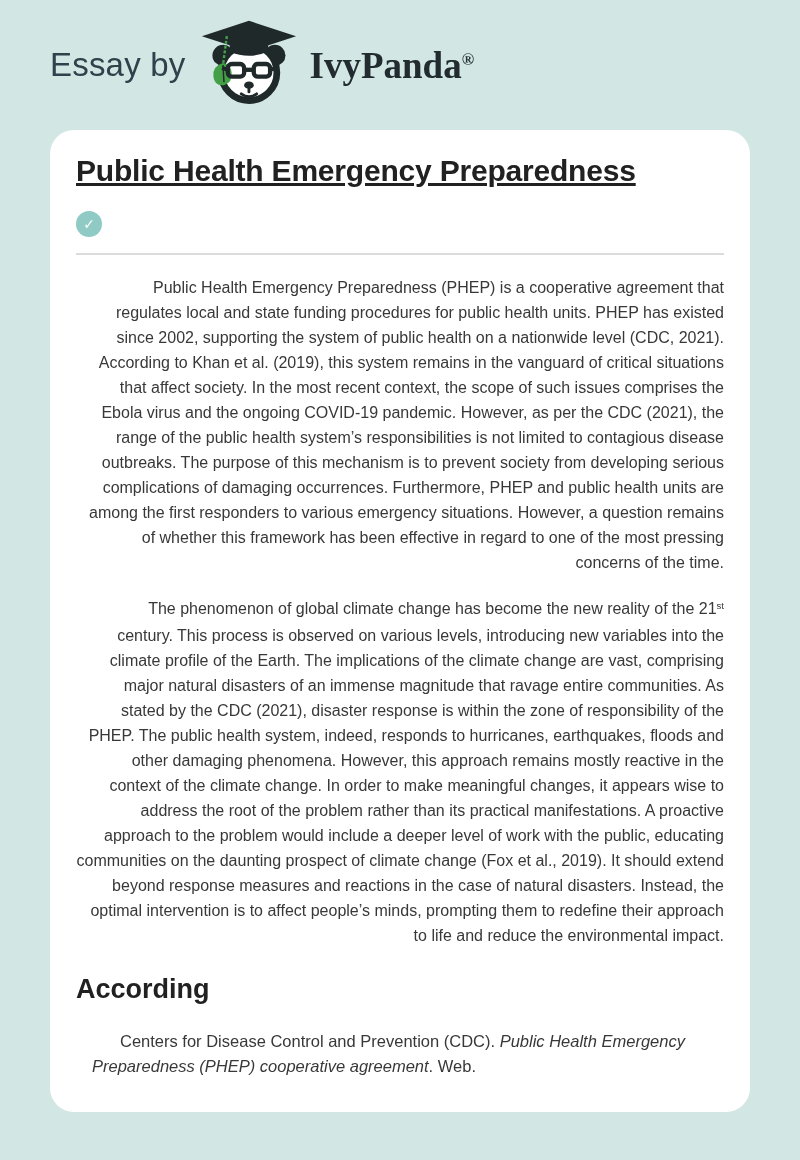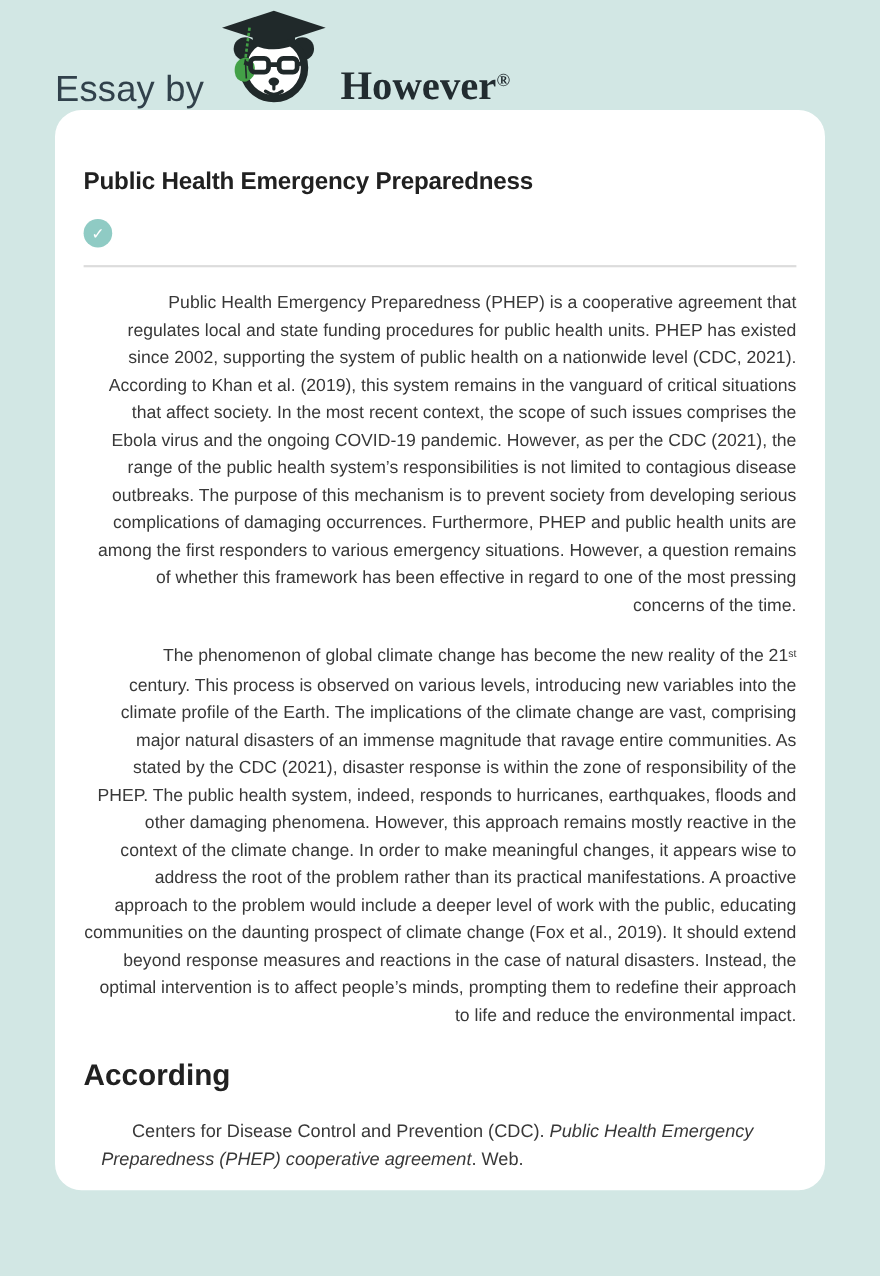--- a/index.html
+++ b/index.html
@@ -16,23 +16,23 @@
   }
   * { box-sizing: border-box; }
   html, body {
     margin: 0; padding: 0;
     width: 800px; height: 1160px;
     background: var(--page-bg);
     font-family: "Liberation Sans", "DejaVu Sans", sans-serif;
     overflow: hidden;
   }
   .site-header {
-    height: 100px;
+    height: 130px;
     display: flex;
-    align-items: flex-end;
+    align-items: center;
     padding-left: 50px;
     gap: 12px;
   }
   .essay-by {
     font-size: 33px;
     color: var(--header-text);
     letter-spacing: 0.2px;
   }
   .logo-svg { width: 100px; height: 92px; display: block; }
   .brand {
@@ -51,26 +51,27 @@
   .card {
     width: 700px;
     height: 982px;
     margin: 0 auto;
     background: var(--card-bg);
     border-radius: 24px;
     padding: 24px 26px 44px 26px;
     overflow: hidden;
   }
   .page-title {
-    font-size: 22px;
+    font-size: 30px;
     font-weight: 700;
     color: var(--title-text);
-    margin: 28px 0 22px 0;
+    margin: 0 0 22px 0;
     letter-spacing: -0.2px;
     line-height: 1.15;
+    text-decoration: underline;
   }
   .badge {
     display: flex;
     align-items: center;
     gap: 10px;
     margin-bottom: 16px;
   }
   .badge-circle {
     width: 26px; height: 26px;
     border-radius: 50%;
@@ -147,21 +148,21 @@
       <rect x="31" y="45" width="17" height="13" rx="4" fill="none" stroke="var(--logo-dark)" stroke-width="4.5"></rect>
       <rect x="58" y="45" width="17" height="13" rx="4" fill="none" stroke="var(--logo-dark)" stroke-width="4.5"></rect>
       <line x1="48" y1="51" x2="58" y2="51" stroke="var(--logo-dark)" stroke-width="4.5"></line>
       <line x1="31" y1="51" x2="25" y2="49" stroke="var(--logo-dark)" stroke-width="4"></line>
       <line x1="75" y1="51" x2="81" y2="49" stroke="var(--logo-dark)" stroke-width="4"></line>
 
       <ellipse cx="53" cy="67" rx="5" ry="3.8" fill="var(--logo-dark)"></ellipse>
       <path d="M53 70 L53 74 M45 76 q8 6 16 0" stroke="var(--logo-dark)" stroke-width="3" fill="none" stroke-linecap="round"></path>
     </svg>
   </span>
-  <span class="brand"><span>However</span><sup>®</sup></span>
+  <span class="brand"><span>IvyPanda</span><sup>®</sup></span>
 </header>
 
 <main class="card">
   <h1 class="page-title">Public Health Emergency Preparedness</h1>
 
   <div class="badge">
     <span class="badge-circle">✓</span>
   </div>
 
   <hr class="divider">

